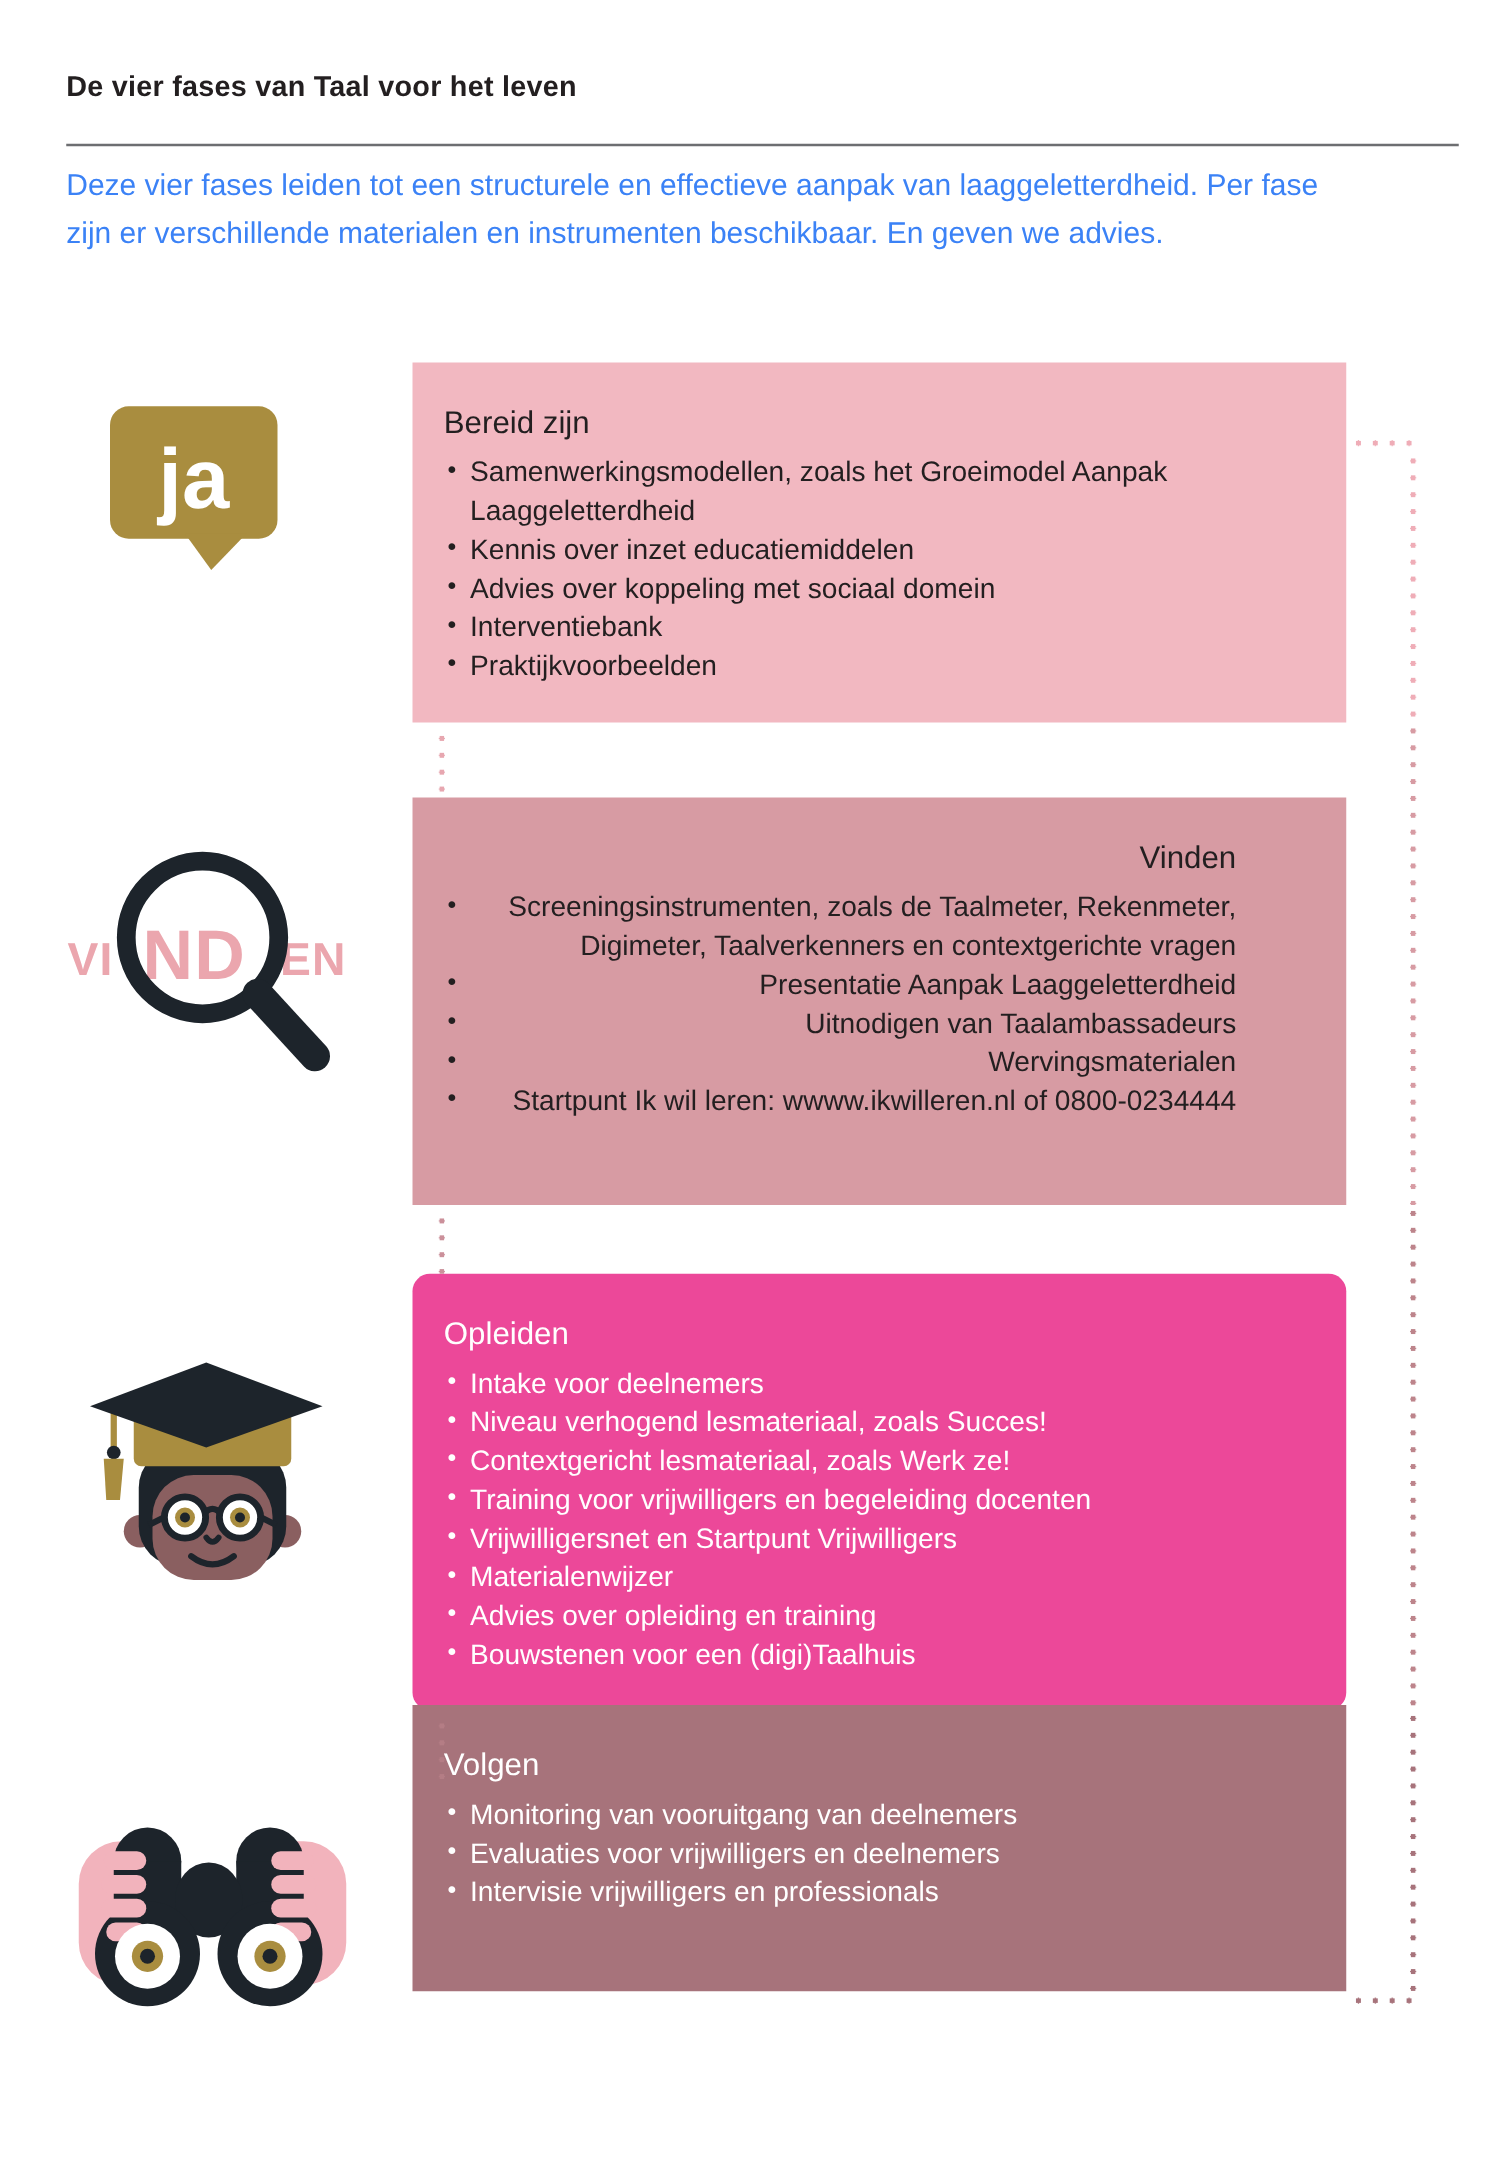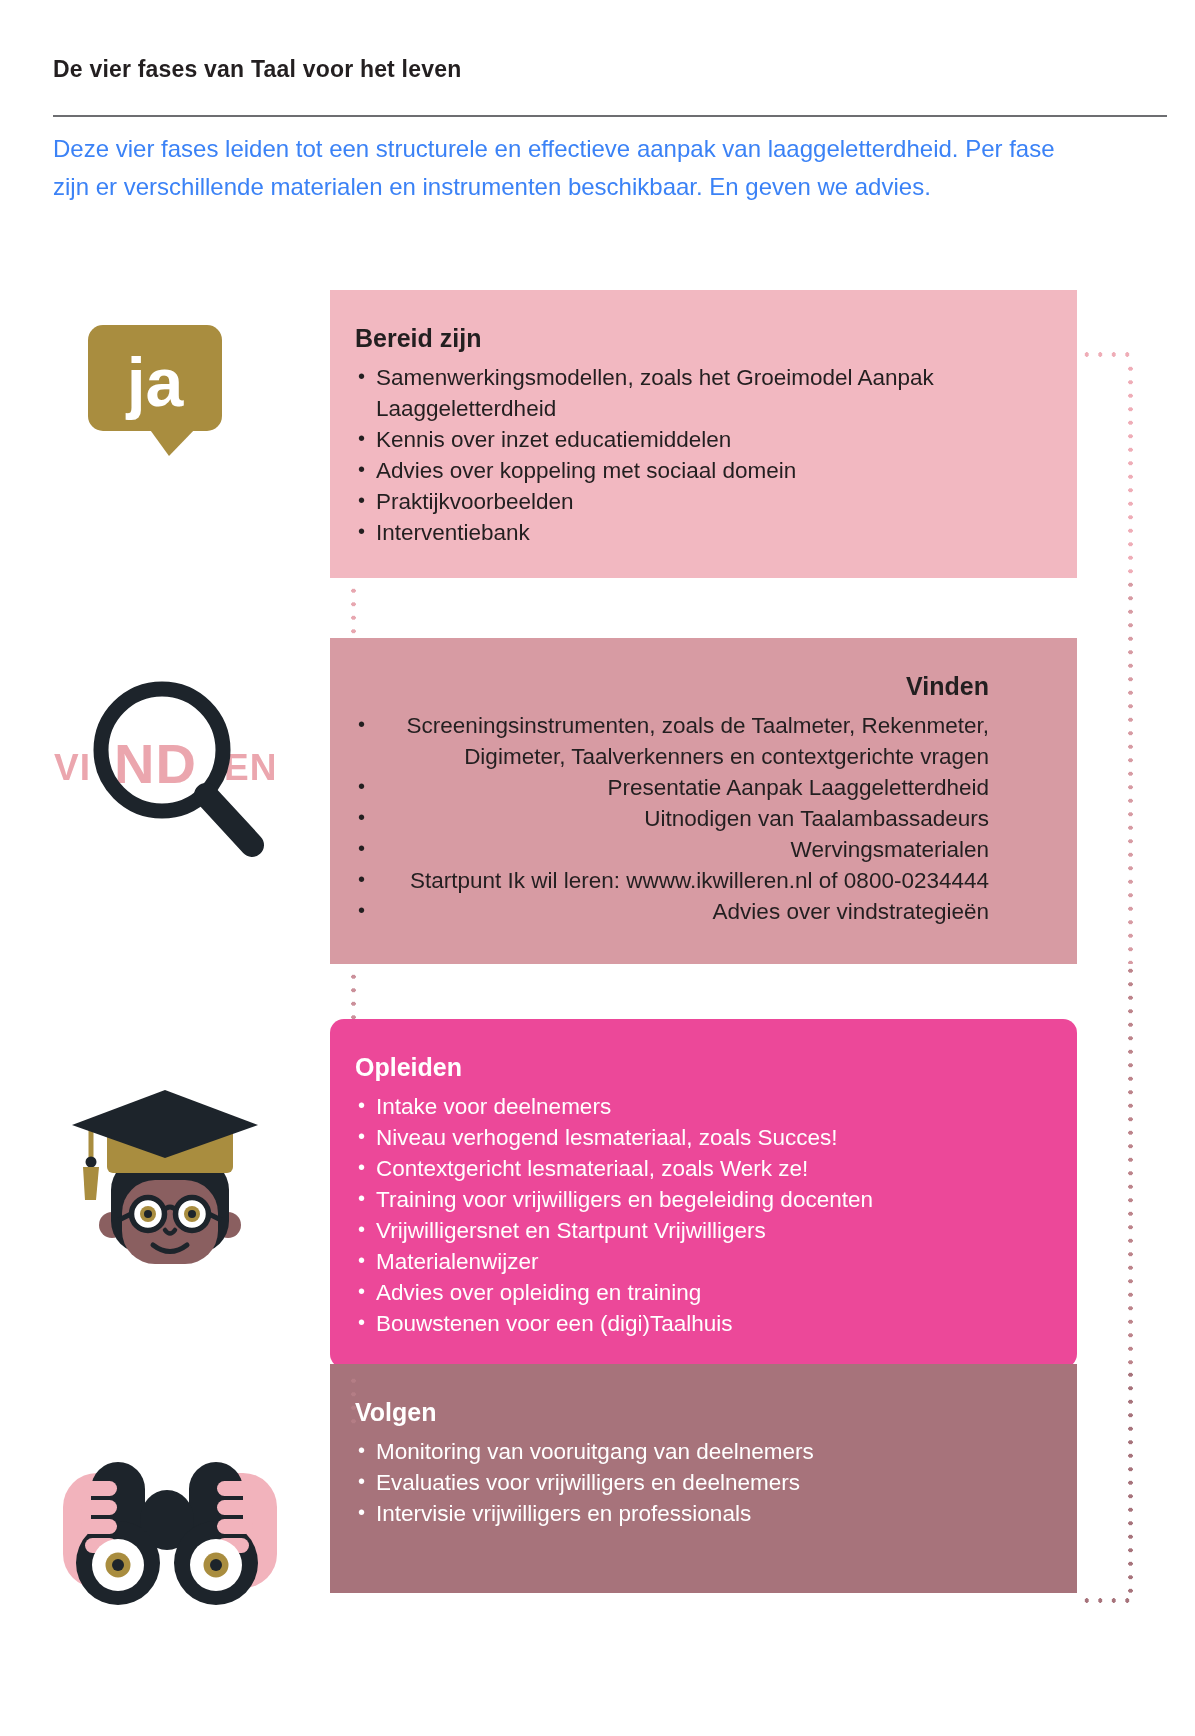--- a/index.html
+++ b/index.html
@@ -16,21 +16,21 @@
     background:#6d6e71; border:none;
   }
   .intro {
     position:absolute; left:53px; top:130px; width:1005px; margin:0;
     font-size:24px; line-height:38px; color:#3b82f6;
   }
   .phase-box {
     position:absolute; left:330px; width:747px; box-sizing:border-box;
     padding:34px 88px 0 25px; overflow:hidden;
   }
-  .phase-box h2 { margin:0 0 9px 0; font-size:25px; font-weight:bold; }
+  .phase-box h2 { margin:0 0 9px 0; font-size:25px; font-weight:normal; }
   .phase-box ul { margin:0; padding:0; list-style:none; }
   .phase-box li {
     position:relative; padding-left:21px; font-size:22.5px; line-height:31px;
   }
   .phase-box li::before {
     content:"\2022"; position:absolute; left:3px; top:-1px; font-size:20px;
   }
   .box1 { top:290px; height:288px; background:#f2b8c1; color:#231f20; }
   .box2 { top:638px; height:326px; background:#d79ba3; color:#231f20;text-align:right; }
   .box3 { top:1019px; height:349px; background:#ec4899; color:#ffffff;border-radius:14px; }
@@ -132,34 +132,33 @@
     <circle cx="63" cy="150" r="6" fill="#1d242b"></circle>
     <circle cx="161" cy="150" r="6" fill="#1d242b"></circle>
   </svg>
 
   <section class="phase-box box1">
     <h2>Bereid zijn</h2>
     <ul>
       <li>Samenwerkingsmodellen, zoals het Groeimodel Aanpak Laaggeletterdheid</li>
       <li>Kennis over inzet educatiemiddelen</li>
       <li>Advies over koppeling met sociaal domein</li>
+      <li>Interventiebank</li>
       <li>Praktijkvoorbeelden</li>
-      <li>Interventiebank</li>
     </ul>
   </section>
 
   <section class="phase-box box2">
     <h2>Vinden</h2>
     <ul>
       <li>Screeningsinstrumenten, zoals de Taalmeter, Rekenmeter, Digimeter, Taalverkenners en contextgerichte vragen</li>
       <li>Presentatie Aanpak Laaggeletterdheid</li>
       <li>Uitnodigen van Taalambassadeurs</li>
       <li>Wervingsmaterialen</li>
       <li>Startpunt Ik wil leren: wwww.ikwilleren.nl of 0800-0234444</li>
-      <li>Advies over vindstrategieën</li>
     </ul>
   </section>
 
   <section class="phase-box box3">
     <h2>Opleiden</h2>
     <ul>
       <li>Intake voor deelnemers</li>
       <li>Niveau verhogend lesmateriaal, zoals Succes!</li>
       <li>Contextgericht lesmateriaal, zoals Werk ze!</li>
       <li>Training voor vrijwilligers en begeleiding docenten</li>

